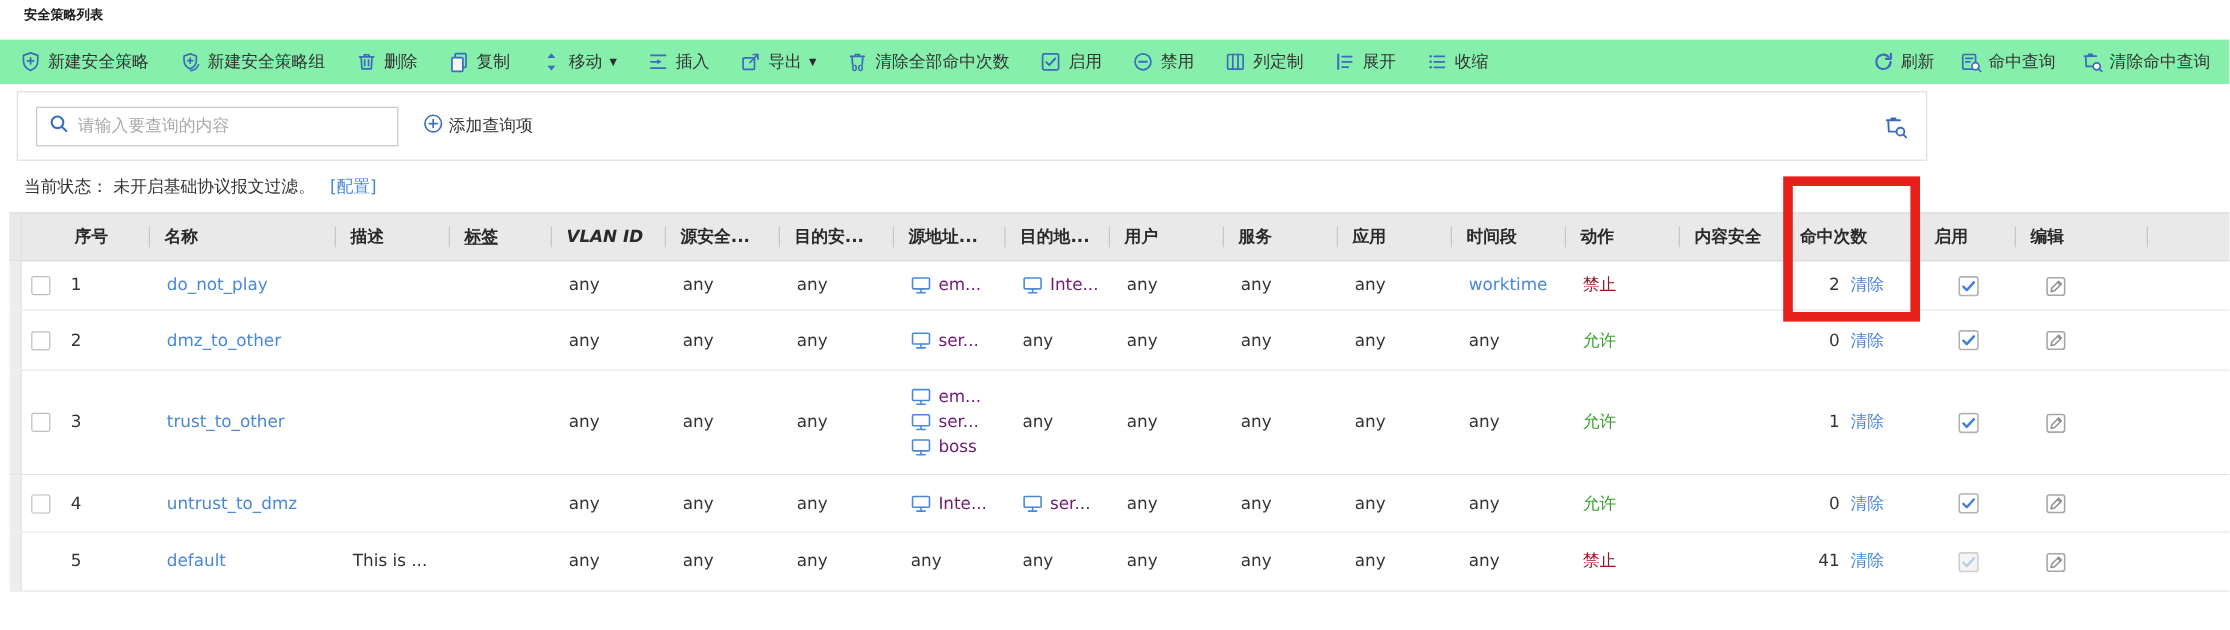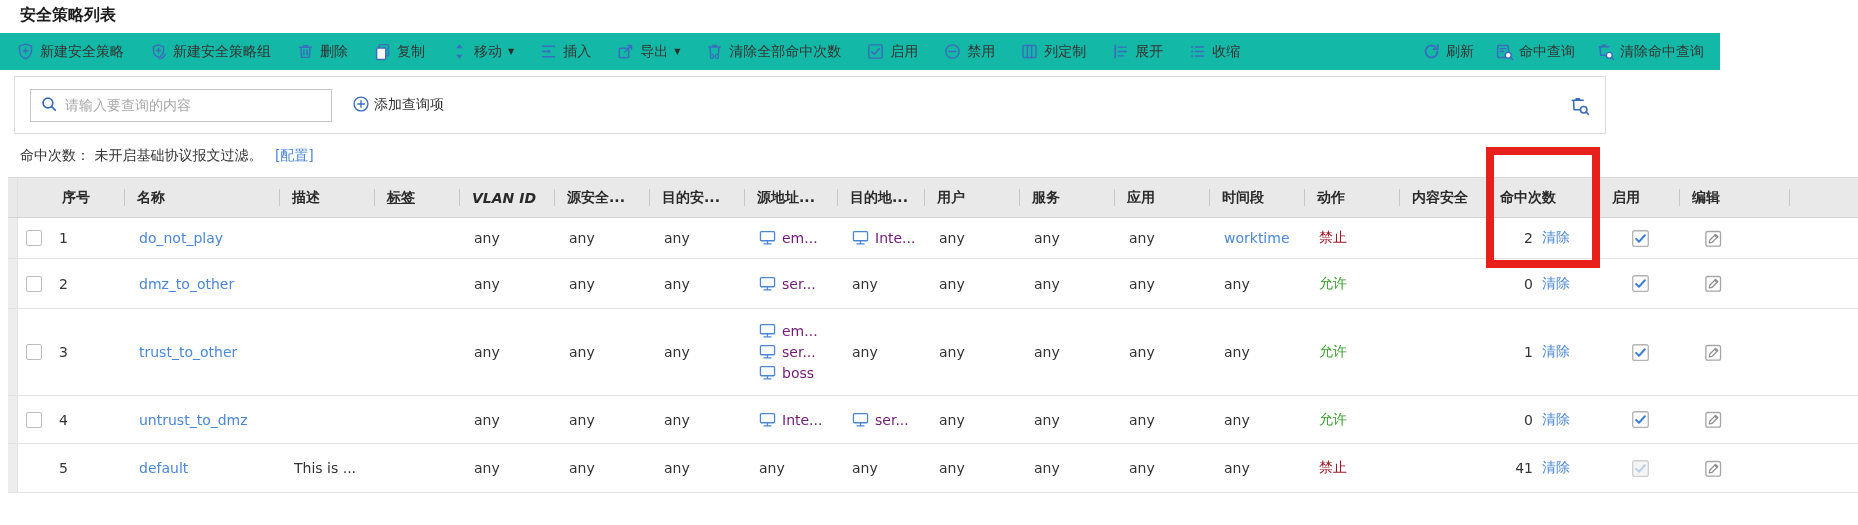--- a/index.html
+++ b/index.html
@@ -1,22 +1,22 @@
 <!DOCTYPE html>
 <html><head>
 <meta charset="utf-8">
 <style>
   * { margin:0; padding:0; box-sizing:border-box; }
   html,body { width:1858px; height:525px; background:#fff; overflow:hidden;
     font-family:"DejaVu Sans","Liberation Sans",sans-serif; font-size:14px; color:#333; }
   .page { position:relative; width:1858px; height:525px; }
 
-  .page-title { position:absolute; left:20px; top:5px; font-size:16px; font-weight:bold; color:#1c1c1c; }
-
-  .toolbar { position:absolute; left:0; top:33px; width:1720px; height:37px; background:#14b8a6;
+  .page-title { position:absolute; left:20px; top:5px; font-size:11px; font-weight:bold; color:#1c1c1c; }
+
+  .toolbar { position:absolute; left:0; top:33px; width:1858px; height:37px; background:#86efac;
     display:flex; justify-content:space-between; padding:0 16px; }
   .tb-group { display:flex; align-items:center; gap:25px; }
   .tb-group.right { gap:21px; }
   .tb-item { display:flex; align-items:center; gap:5px; cursor:pointer; white-space:nowrap; color:#333; }
   .tb-item svg { display:block; }
   .caret { font-size:8px; color:#2c2c2c; margin-left:1px; }
 
   .search-section { position:absolute; left:14px; top:76px; width:1592px; height:58px;
     border:1px solid #dcdcdc; background:#fff; display:flex; align-items:center; padding:0 15px; }
   .search-box { width:302px; height:33px; border:1px solid #c6c6c6; background:#fff;
@@ -235,21 +235,21 @@
     <div class="clear-query-btn" id="clear-query-slot">
         <svg width="21" height="21" viewBox="0 0 20 20" fill="none" stroke="#3a6cbd" stroke-width="1.5" stroke-linecap="round" stroke-linejoin="round">
           <path d="M3.2 5h10.4M6.8 5V3.5h3.2V5M4.3 5l.5 9h5.6"></path>
           <circle cx="14" cy="14" r="3.1" fill="#fff"></circle>
           <path d="M16.2 16.2l2.3 2.3"></path>
         </svg>
       </div>
   </div>
 
   <div class="status-line">
-    <span>命中次数：</span>
+    <span>当前状态：</span>
     <span>未开启基础协议报文过滤。</span>
     <span class="cfg">[配置]</span>
   </div>
 
   <div class="ptable">
     <div class="thead" id="thead">
         <div class="th gutter" style="width: 10px; flex: 0 0 10px;"></div>
         <div class="th" style="width: 32px; flex: 0 0 32px;"></div>
         <div class="th sep" style="width: 75px; flex: 0 0 75px;">序号</div>
         <div class="th sep" style="width: 155px; flex: 0 0 155px;">名称</div>

